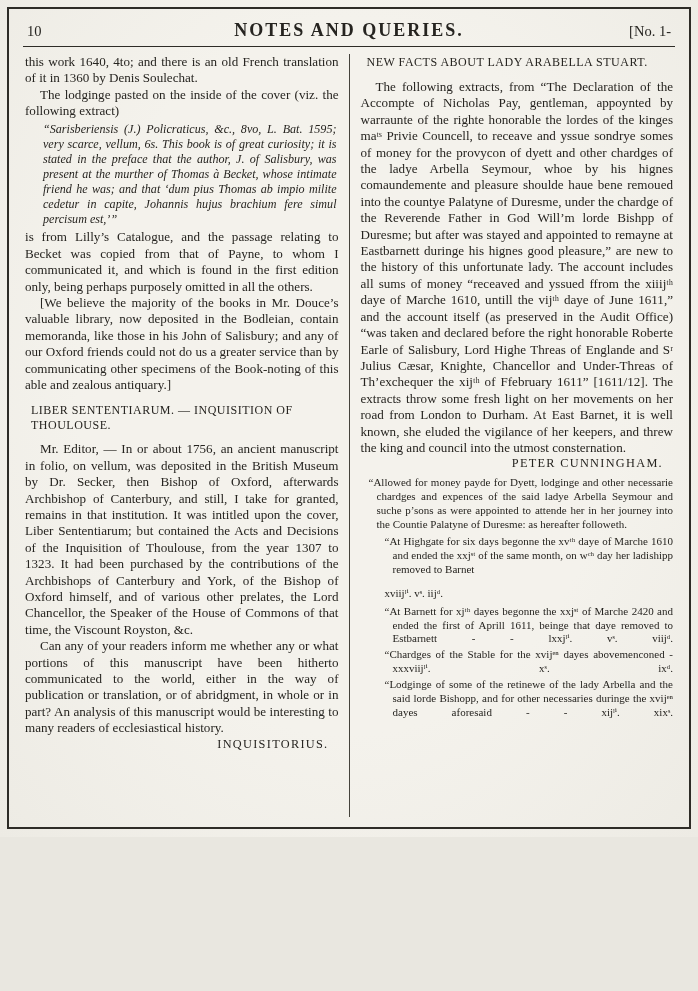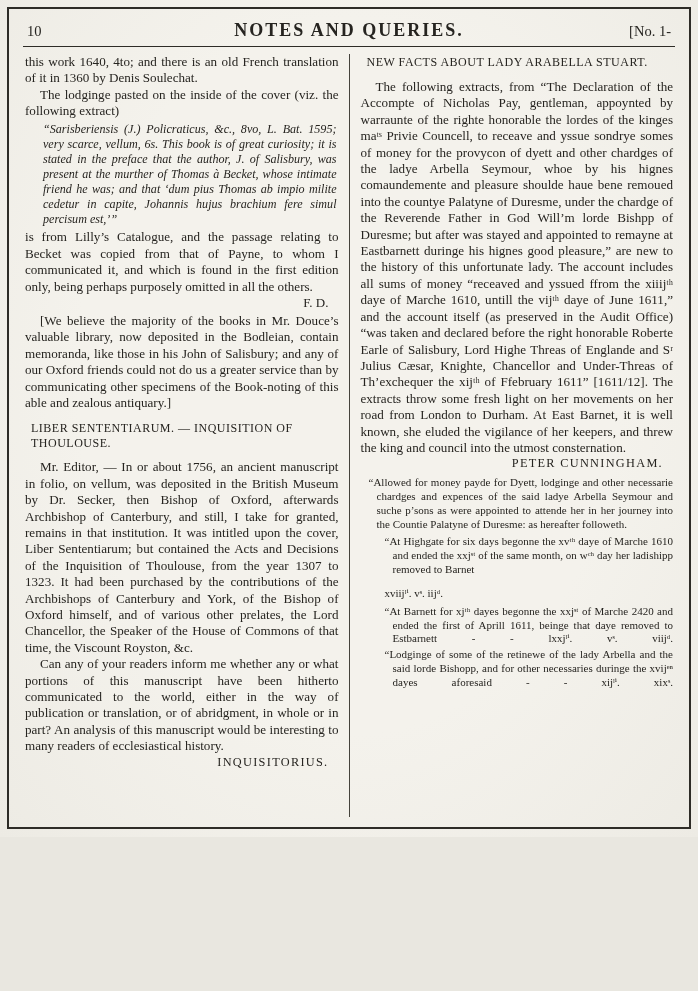--- a/index.html
+++ b/index.html
@@ -69,21 +69,20 @@
     </div>
     <div class="hrule"></div>
 
     <div class="columns">
 
       <section class="col left">
         <p class="body">this work 1640, 4to; and there is an old French translation of it in 1360 by Denis Soulechat.</p>
         <p class="body indent">The lodginge pasted on the inside of the cover (viz. the following extract)</p>
         <div class="extract">“Sarisberiensis (J.) Policraticus, &amp;c., 8vo, L. Bat. 1595; very scarce, vellum, 6s. This book is of great curiosity; it is stated in the preface that the author, J. of Salisbury, was present at the murther of Thomas à Becket, whose intimate friend he was; and that ‘dum pius Thomas ab impio milite cedetur in capite, Johannis hujus brachium fere simul percisum est,’”</div>
         <p class="body">is from Lilly’s Catalogue, and the passage relating to Becket was copied from that of Payne, to whom I communicated it, and which is found in the first edition only, being perhaps purposely omitted in all the others.</p>
-        <p class="sig">F. D.</p>
         <p class="body indent">[We believe the majority of the books in Mr. Douce’s valuable library, now deposited in the Bodleian, contain memoranda, like those in his John of Salisbury; and any of our Oxford friends could not do us a greater service than by communicating other specimens of the Book-noting of this able and zealous antiquary.]</p>
         <h2 class="sect">LIBER SENTENTIARUM. — INQUISITION OF THOULOUSE.</h2>
         <p class="body indent">Mr. Editor, — In or about 1756, an ancient manuscript in folio, on vellum, was deposited in the British Museum by Dr. Secker, then Bishop of Oxford, afterwards Archbishop of Canterbury, and still, I take for granted, remains in that institution. It was intitled upon the cover, Liber Sententiarum; but contained the Acts and Decisions of the Inquisition of Thoulouse, from the year 1307 to 1323. It had been purchased by the contributions of the Archbishops of Canterbury and York, of the Bishop of Oxford himself, and of various other prelates, the Lord Chancellor, the Speaker of the House of Commons of that time, the Viscount Royston, &amp;c.</p>
         <p class="body indent">Can any of your readers inform me whether any or what portions of this manuscript have been hitherto communicated to the world, either in the way of publication or translation, or of abridgment, in whole or in part? An analysis of this manuscript would be interesting to many readers of ecclesiastical history.</p>
         <p class="sig caps">INQUISITORIUS.</p>
       </section>
 
       <div class="vdivider"></div>
 
       <section class="col right">
@@ -97,20 +96,24 @@
           <p class="entry">
             <span>“At Highgate for six days begonne the xvᵗʰ daye of Marche 1610 and ended the xxjˢᵗ of the same month, on wᶜʰ day her ladishipp removed to Barnet</span>
           </p>
           <p class="amount-line">xviijˡⁱ. vˢ. iijᵈ.</p>
 
           <p class="entry spread">
             <span>“At Barnett for xjᵗʰ dayes begonne the xxjˢᵗ of Marche 2420 and ended the first of Aprill 1611, beinge that daye removed to Estbarnett  -  -</span>
             <span>lxxjˡⁱ. vˢ. viijᵈ.</span>
           </p>
 
+          <p class="entry spread">
+            <span>“Chardges of the Stable for the xvijᵉⁿ dayes abovemenconed  -</span>
+            <span>xxxviijˡⁱ. xˢ. ixᵈ.</span>
+          </p>
 
           <p class="entry spread">
             <span>“Lodginge of some of the retinewe of the lady Arbella and the said lorde Bishopp, and for other necessaries duringe the xvijᵉⁿ dayes aforesaid  -  -</span>
             <span>xijˡⁱ. xixˢ.</span>
           </p>
         </div>
       </section>
 
     </div>
   </div>

